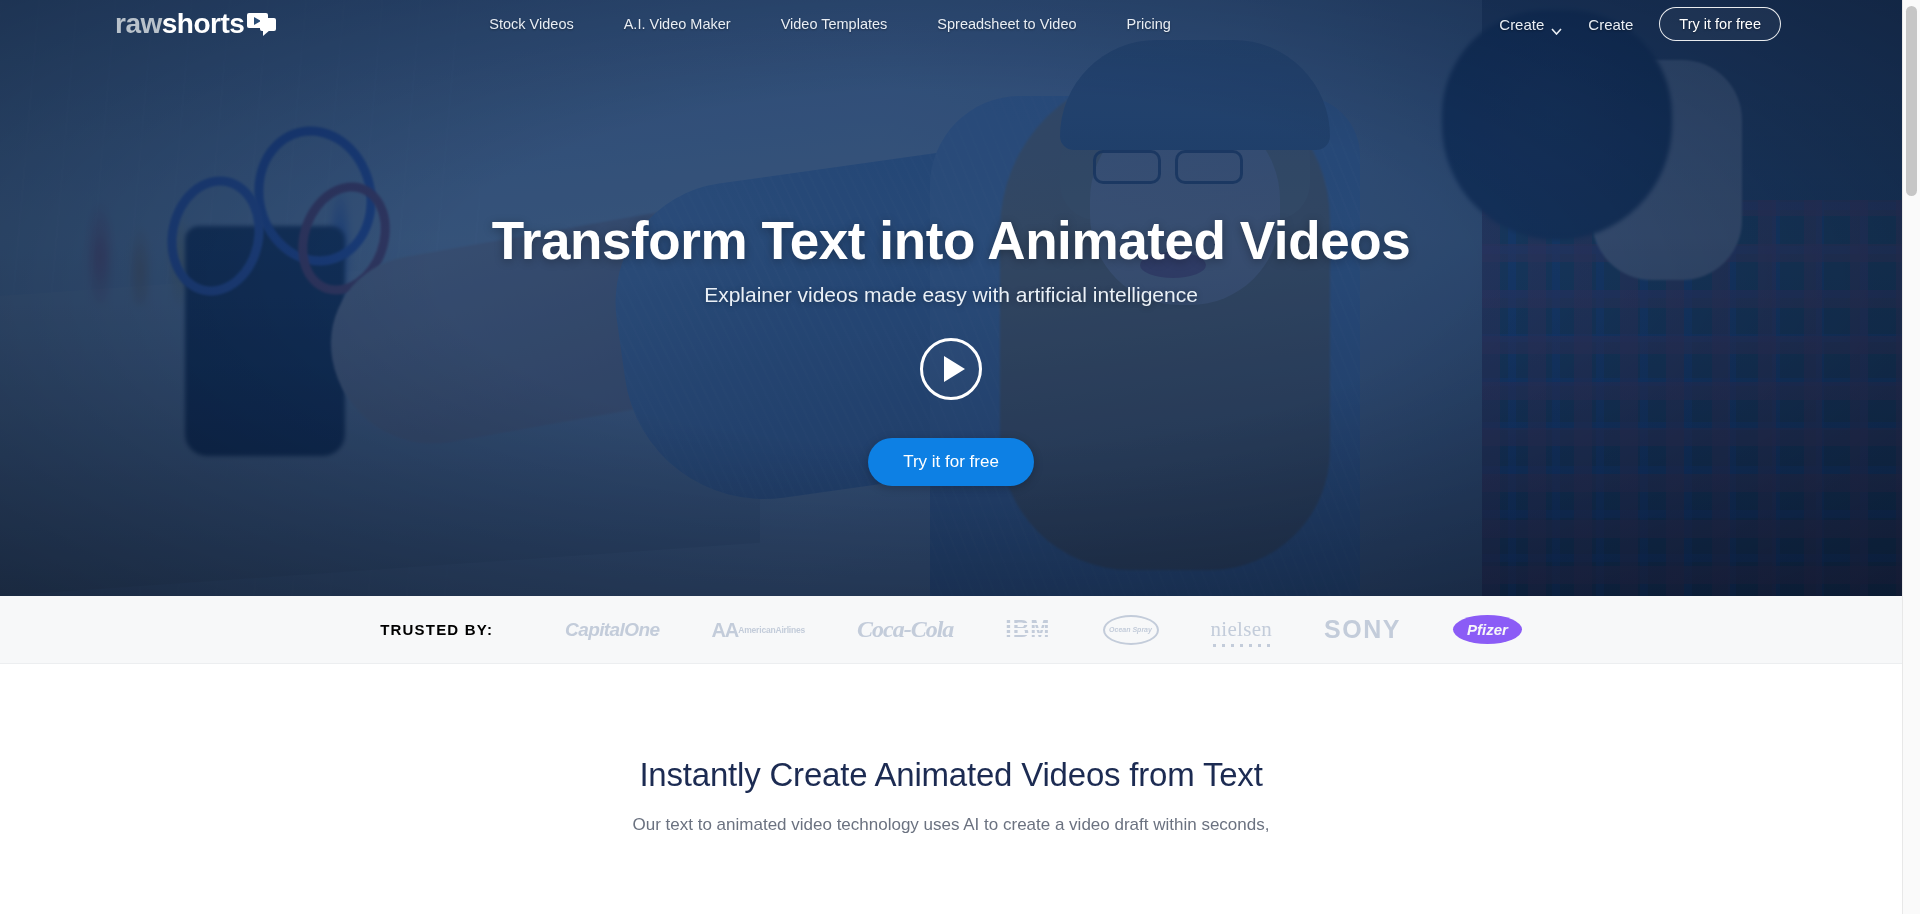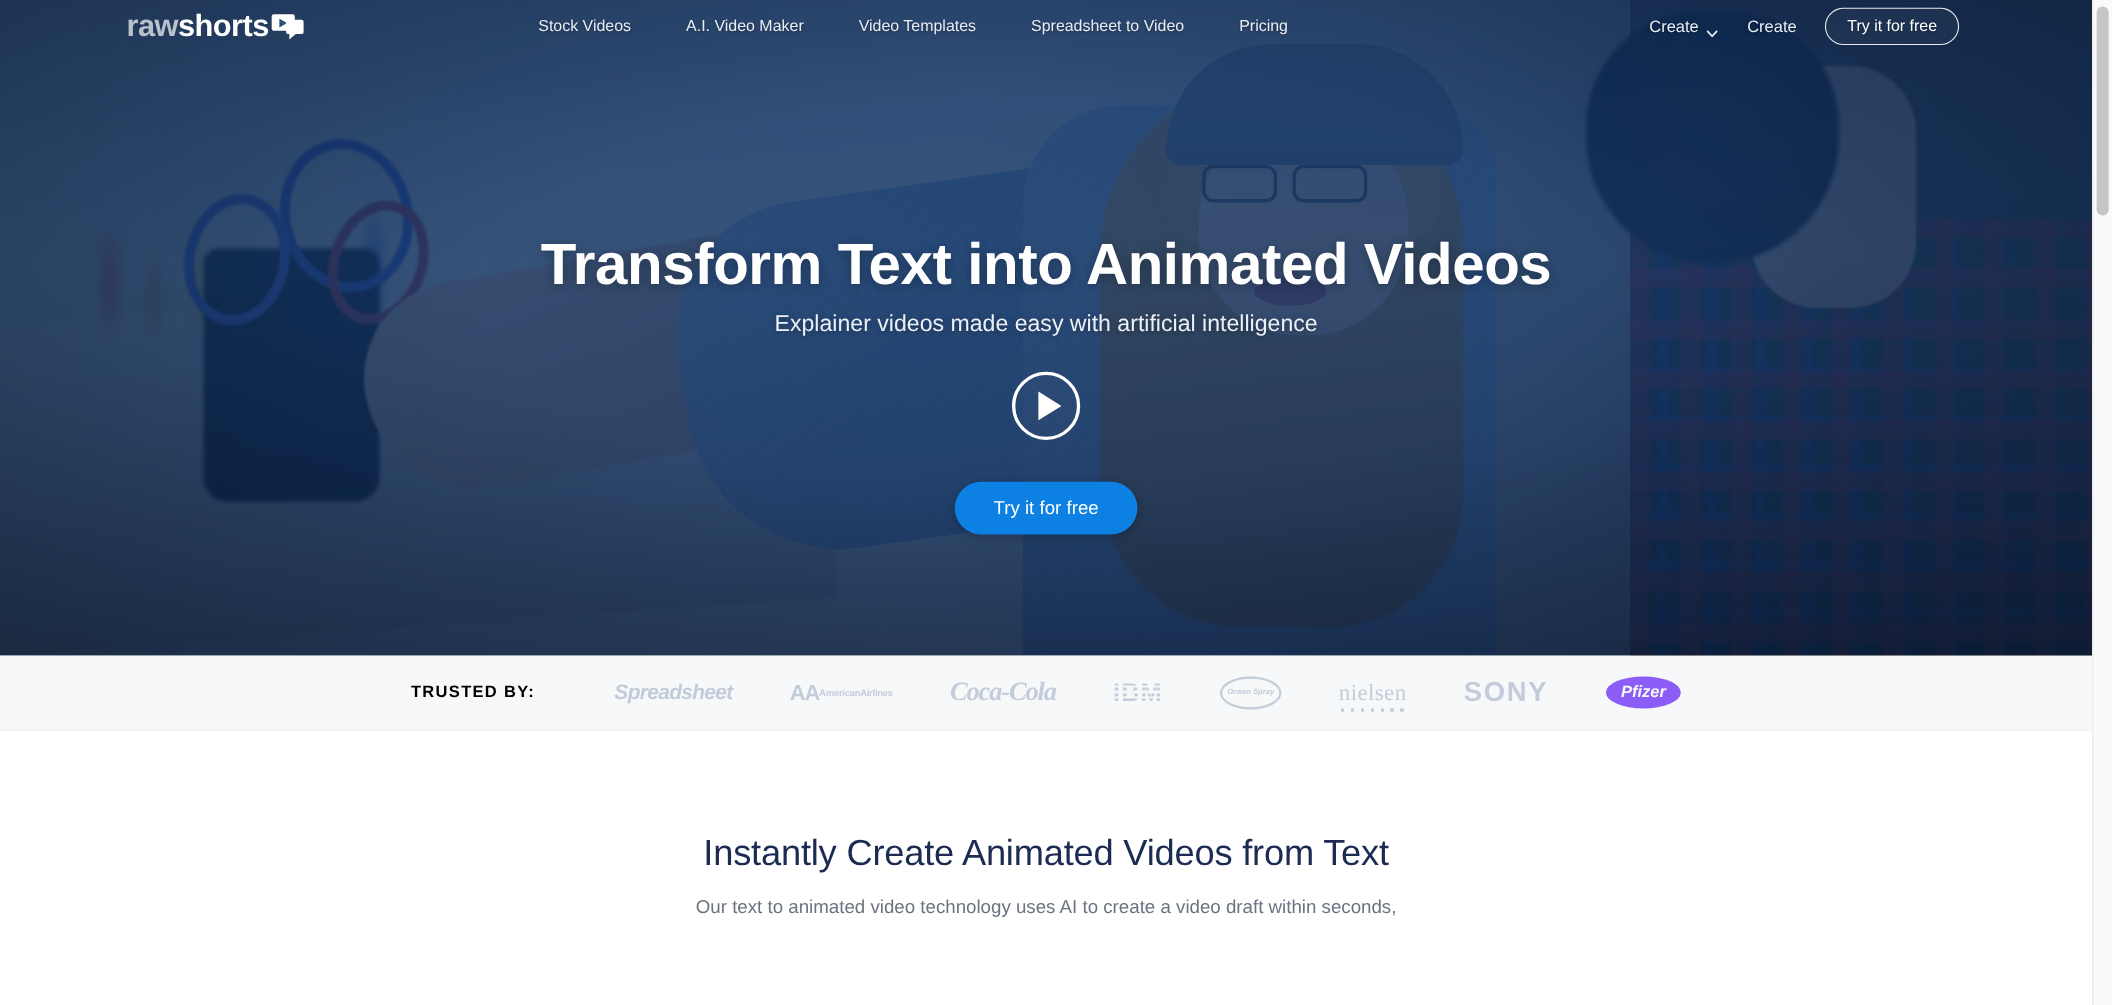--- a/index.html
+++ b/index.html
@@ -370,21 +370,21 @@
         <span class="tri"></span>
       </div>
       <button class="cta">Try it for free</button>
     </div>
   </div>
 
   <div class="trusted">
     <span class="trusted-label">TRUSTED BY:</span>
 
     <span class="brand">
-      <span class="b-capitalone">Spreadsheet</span>
+      <span class="b-capitalone">CapitalOne</span>
         <span class="swoosh"></span>
     </span>
 
     <span class="brand b-aa">
       <span class="big">AA</span>
       <span class="small">AmericanAirlines</span>
     </span>
 
     <span class="brand">
       <span class="b-coke">Coca-Cola</span>

